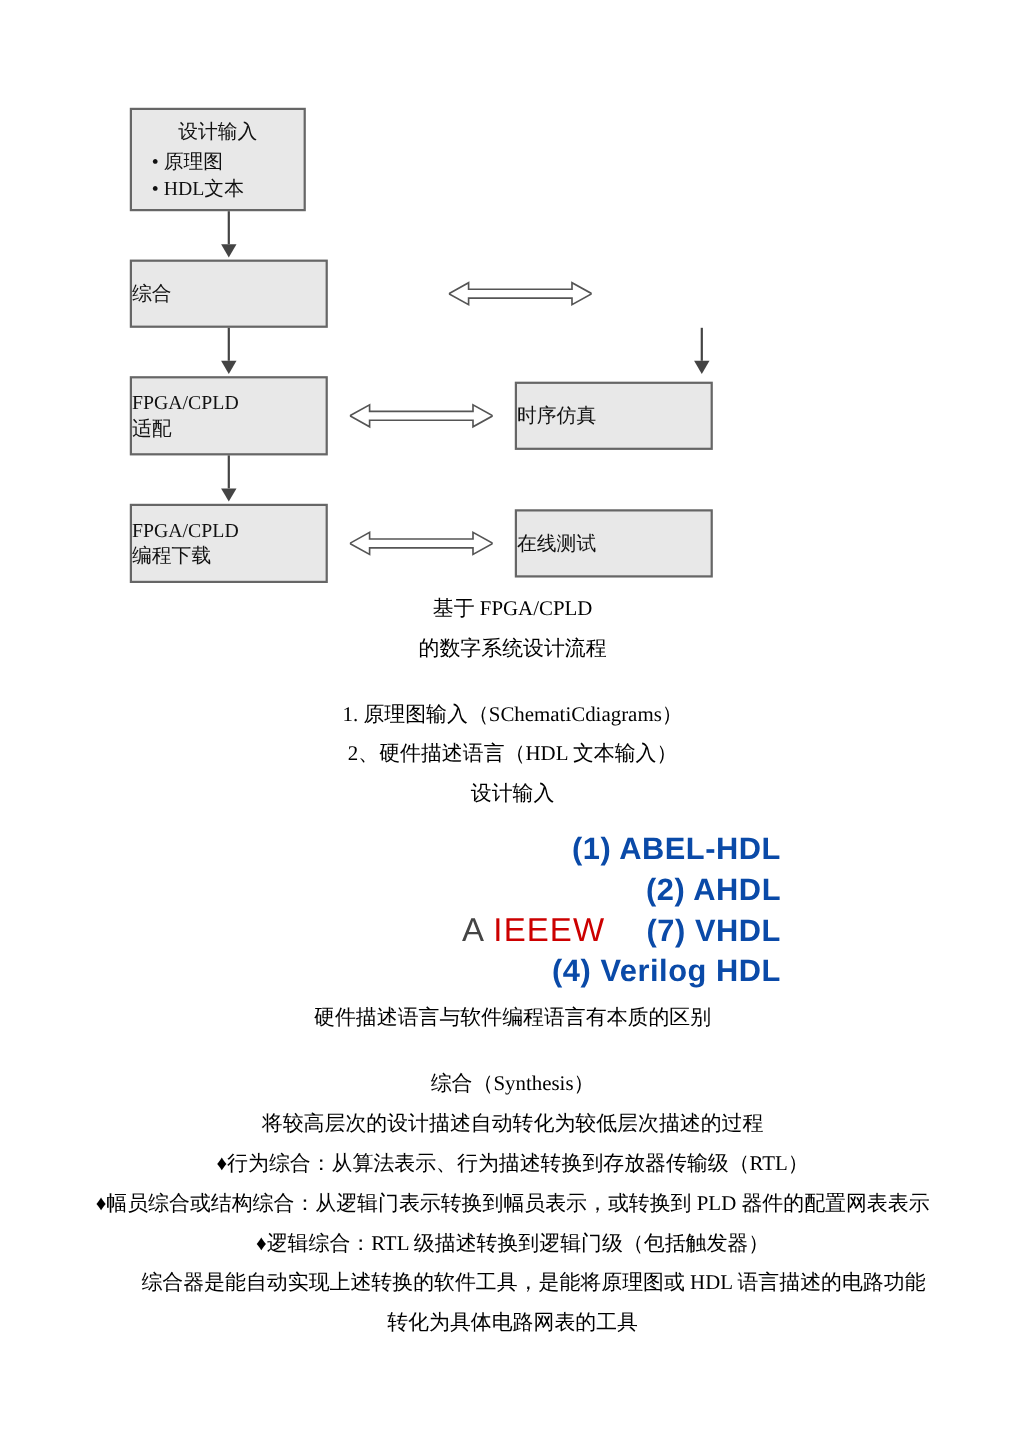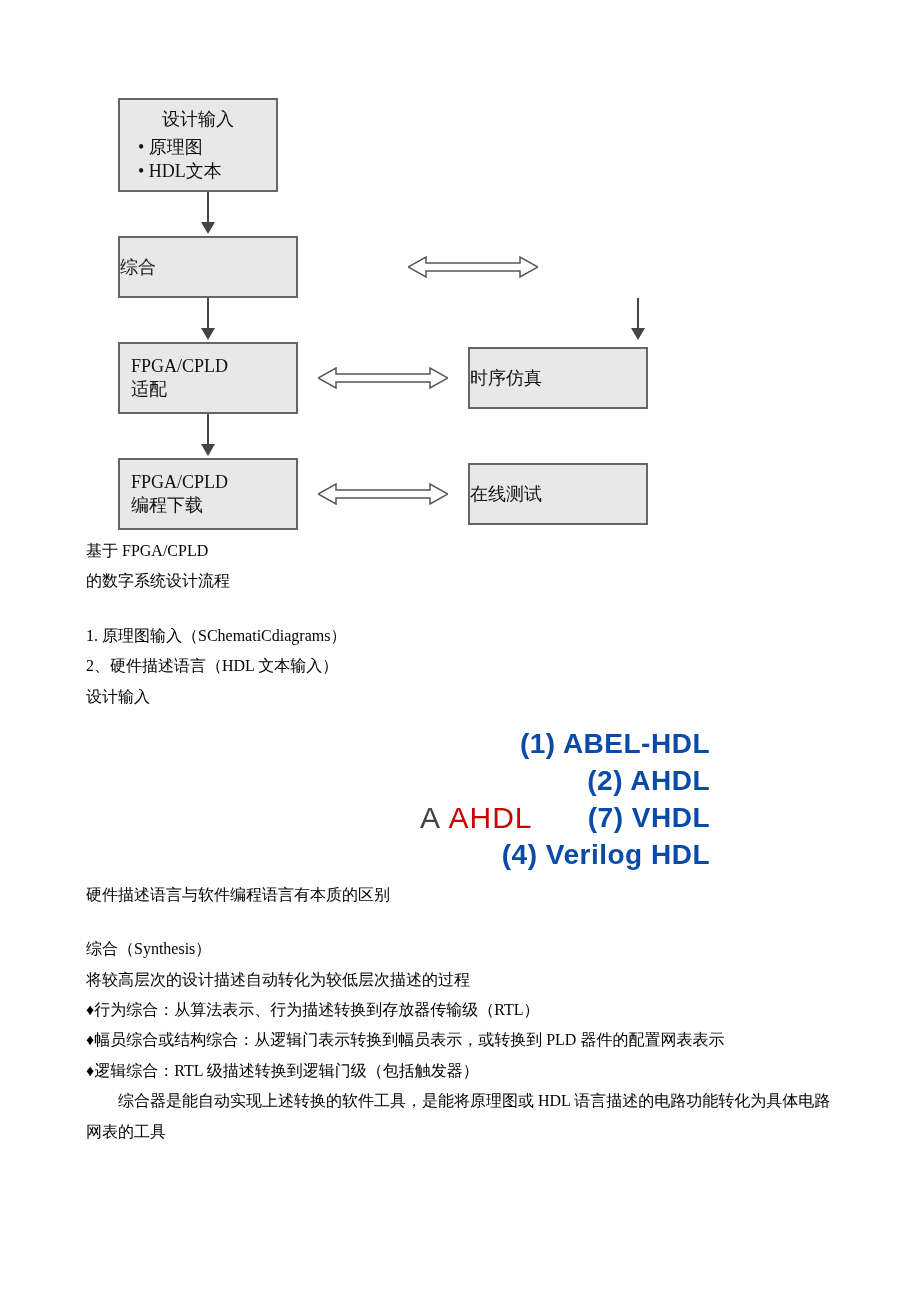--- a/index.html
+++ b/index.html
@@ -51,21 +51,20 @@
   .box-left {
     width: 180px;
     height: 62px;
   }
   .box-right {
     width: 180px;
     height: 62px;
   }
   .box-tall {
     height: 72px;
-    padding-left: 11px;
   }
   .vgap {
     height: 44px;
     display: flex;
     align-items: flex-start;
   }
   .arrow-down {
     width: 0;
     position: relative;
     margin-left: 90px;
@@ -93,22 +92,23 @@
     width: 130px;
     height: 26px;
   }
   .col-right-arrow {
     position: absolute;
     left: 430px;
   }
   .body-text {
     margin-top: 6px;
     line-height: 1.9;
-    font-size: 16px;
+    font-size: 19px;
     width: 760px;
+    text-align: center;
   }
   .body-text p {
     margin: 0;
   }
   .hdl-block {
     margin: 14px 0 2px 24px;
     font-family: Arial, "Helvetica Neue", sans-serif;
     font-weight: 900;
     font-size: 28px;
     color: #0a4aa8;
@@ -233,21 +233,21 @@
     <p>2、硬件描述语言（HDL 文本输入）</p>
     <p>设计输入</p>
   </div>
 
   <div class="hdl-block">
     <div>(1)  ABEL-HDL</div>
     <div>(2)  AHDL</div>
     <div>(7)  VHDL</div>
     <div>(4)  Verilog HDL</div>
     <div class="ieee">
-      <span class="a">A</span><span class="w">AHDL</span>
+      <span class="a">A</span><span class="w">IEEEW</span>
     </div>
   </div>
 
   <div class="body-text">
     <p>硬件描述语言与软件编程语言有本质的区别</p>
     <div class="spacer"></div>
     <p>综合（Synthesis）</p>
     <p>将较高层次的设计描述自动转化为较低层次描述的过程</p>
     <p>♦行为综合：从算法表示、行为描述转换到存放器传输级（RTL）</p>
     <p>♦幅员综合或结构综合：从逻辑门表示转换到幅员表示，或转换到 PLD 器件的配置网表表示</p>

